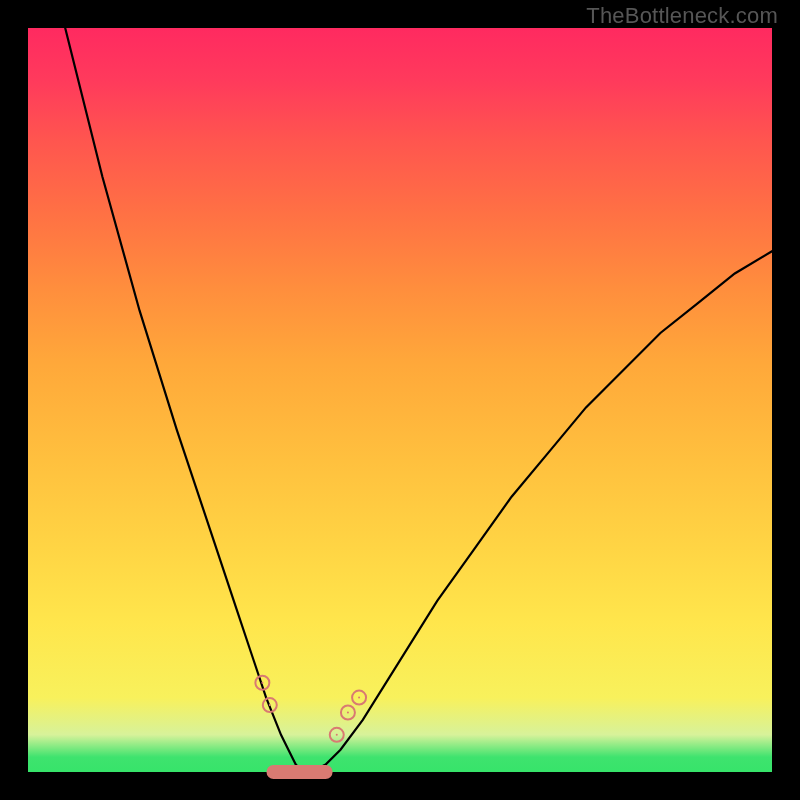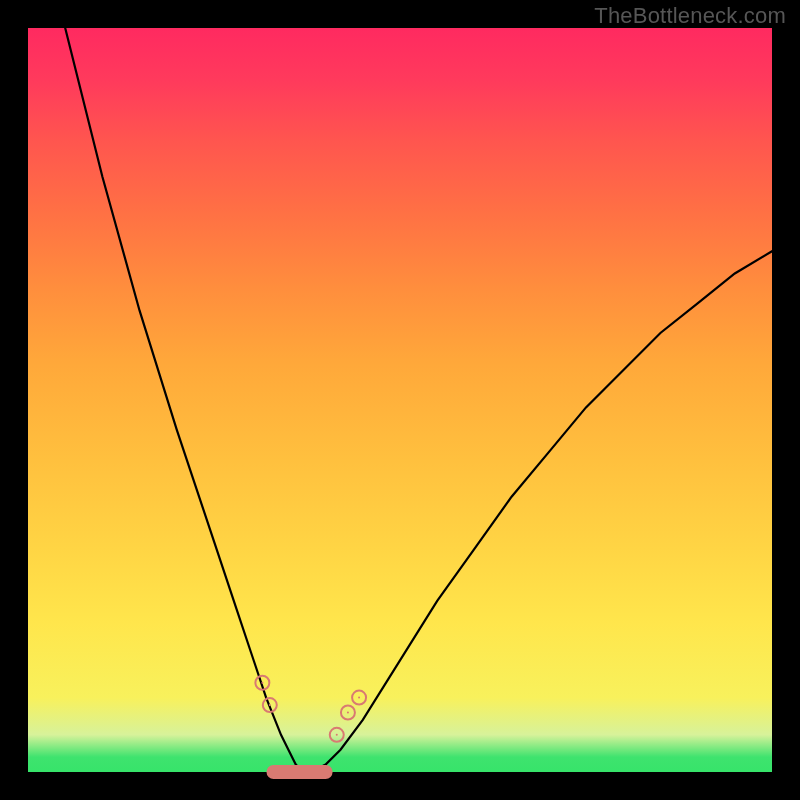--- a/index.html
+++ b/index.html
@@ -39,21 +39,21 @@
       #ff8e3d 65%,
       #ff7144 75%,
       #ff554f 85%,
       #ff3a5c 93%,
       #ff2a60 100%
     );
   }
   .watermark {
     position: absolute;
     top: 3px;
-    right: 14px;
+    right: 22px;
     color: #565656;
     font-size: 22px;
     font-weight: 500;
     letter-spacing: 0.2px;
     user-select: none;
   }
   svg.curve {
     position: absolute;
     left: 0;
     top: 0;

